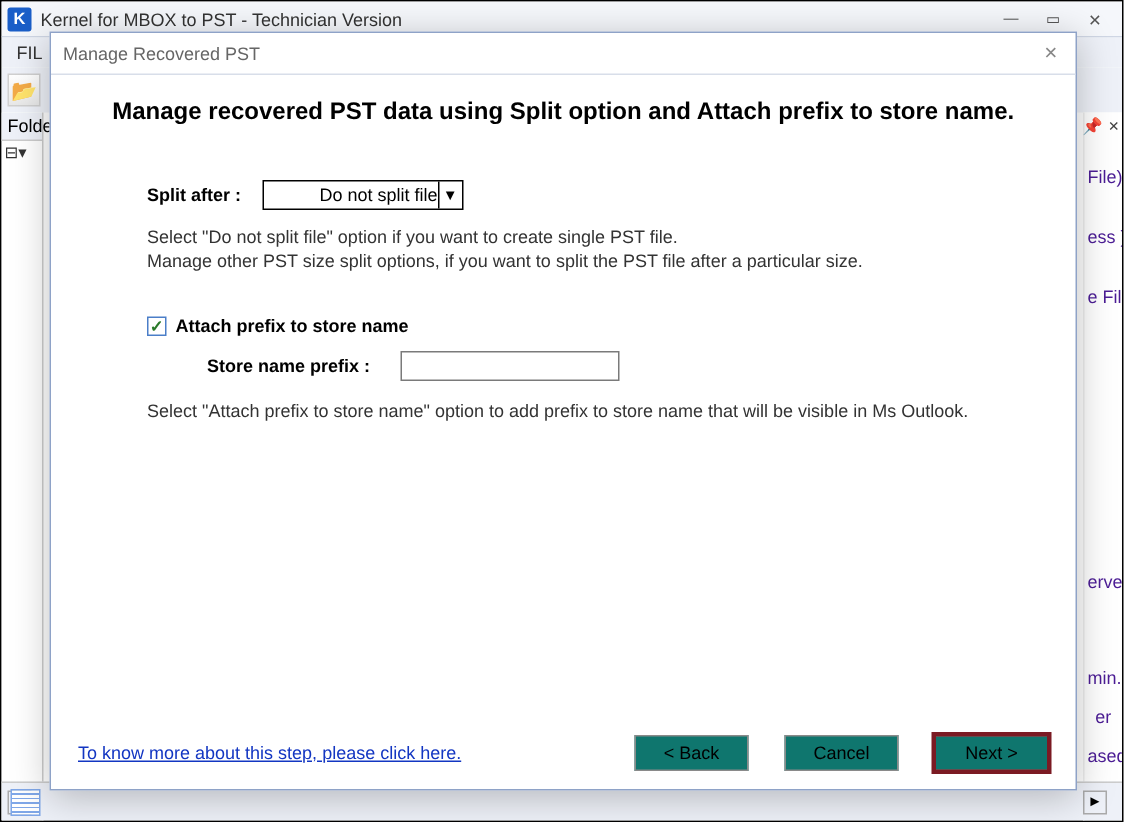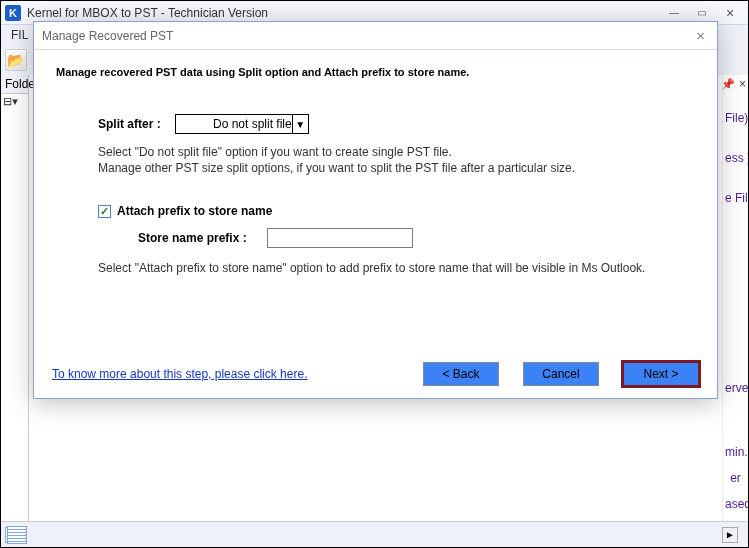--- a/index.html
+++ b/index.html
@@ -26,46 +26,46 @@
   .rs-top { display: flex; justify-content: flex-end; gap: 4px; padding: 2px 2px 6px 2px; align-items: center; }
   .rs-pin { font-size: 11px; }
   .rs-x { font-size: 12px; }
   .rs-item { padding: 6px 2px; text-align: center; white-space: nowrap; font-size: 12px; color: #4c1d95; }
 
   .status-strip { position: absolute; bottom: 0; left: 0; right: 0; height: 26px; background: #eef1f8; border-top: 1px solid #ccc; display: flex; align-items: center; padding: 0 4px; gap: 6px; }
   .grid-icon { width: 20px; height: 18px; border: 1px solid #7fa7e8; background: repeating-linear-gradient(#fff,#fff 2px,#7fa7e8 2px,#7fa7e8 3px); }
   .scroll-arrow { width: 16px; height: 16px; border: 1px solid #aaa; font-size: 10px; display: flex; align-items: center; justify-content: center; }
 
   
-  .modal { position: absolute; left: 32px; top: 20px; width: 685px; height: 378px; background: #ffffff; border: 1px solid #8ea2c7; box-shadow: 0 4px 24px rgba(0,0,0,0.25); display: flex; flex-direction: column; }
+  .modal { position: absolute; left: 32px; top: 20px; width: 685px; height: 506px; background: #ffffff; border: 1px solid #8ea2c7; box-shadow: 0 4px 24px rgba(0,0,0,0.25); display: flex; flex-direction: column; }
   .modal-titlebar { height: 28px; border-bottom: 1px solid #d8dee9; display: flex; align-items: center; padding: 0 8px; color: #666; font-size: 12px; }
   .modal-close { margin-left: auto; font-size: 15px; color: #888; padding: 0 4px; }
 
   .modal-body { flex: 1; position: relative; padding: 16px 22px 0 22px; color: #000; }
-  .heading { font-weight: bold; font-size: 11px; margin-bottom: 36px; }
+  .heading { font-weight: bold; font-size: 16px; margin-bottom: 36px; text-align: center; }
 
   .row { display: flex; align-items: center; gap: 14px; font-size: 12px; }
   .label-bold { font-weight: bold; }
   .combo { border: 1px solid #000; height: 20px; width: 134px; display: flex; align-items: center; justify-content: flex-end; font-size: 12px; padding-left: 4px; background: #fff; }
   .combo-btn { width: 16px; height: 100%; border-left: 1px solid #000; display: flex; align-items: center; justify-content: center; font-size: 10px; }
 
   .hint { font-size: 12px; color: #333; margin-top: 10px; margin-left: 42px; line-height: 16px; }
 
   .checkbox-row { margin-top: 28px; margin-left: 42px; display: flex; align-items: center; gap: 6px; font-size: 12px; font-weight: bold; }
   .chk { width: 13px; height: 13px; border: 1px solid #4b7ec8; display: inline-flex; align-items: center; justify-content: center; color: #2a7a2a; font-size: 11px; background: #fff; }
 
   .prefix-row { margin-top: 10px; margin-left: 82px; display: flex; align-items: center; gap: 20px; font-size: 12px; }
   .text-input { border: 1px solid #7a7a7a; height: 20px; width: 146px; background: #fff; }
 
   .hint2 { font-size: 12px; color: #333; margin-top: 12px; margin-left: 42px; line-height: 16px; }
 
   .footer { border-top: 1px solid transparent; padding: 8px 18px 12px 18px; display: flex; align-items: center; gap: 24px; }
   .link { color: #1336c2; text-decoration: underline; font-size: 12px; }
   .footer-spacer { flex: 1; }
-  .btn { height: 24px; min-width: 76px; border: 1px solid #8a8a8a; background: #3b82f6; font-size: 12px; display: inline-flex; align-items: center; justify-content: center; padding: 0 6px; }
+  .btn { height: 24px; min-width: 76px; border: 1px solid #8a8a8a; background: #0f766e; font-size: 12px; display: inline-flex; align-items: center; justify-content: center; padding: 0 6px; }
   .btn.primary { outline: 3px solid #7b1a23; outline-offset: -1px; }
 </style>
 </head>
 <body>
 
 <div class="main-win">
   <div class="main-titlebar">
     <span class="app-logo">K</span>
     <span>Kernel for MBOX to PST - Technician Version</span>
     <div class="main-controls">

